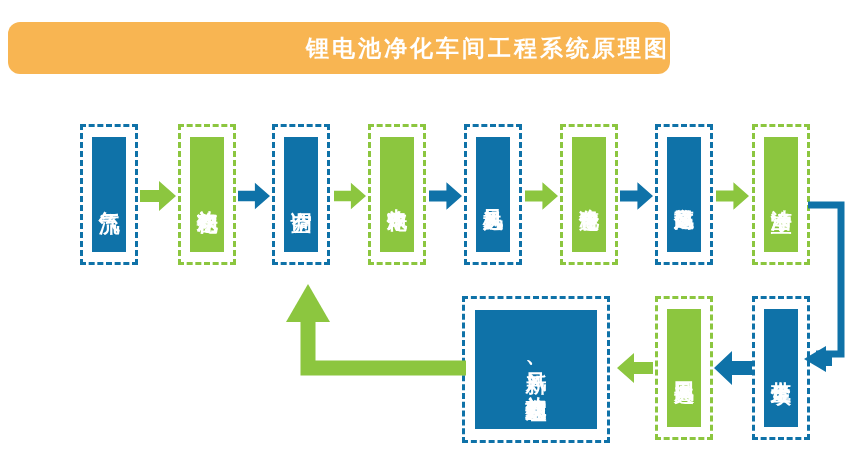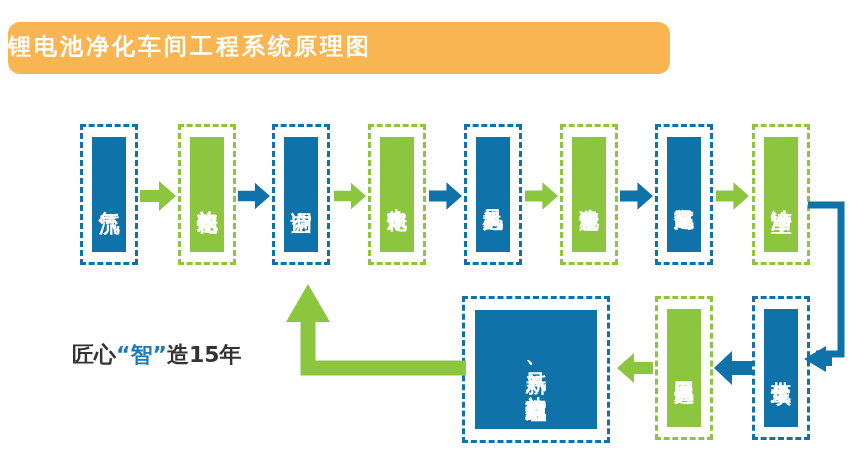--- a/index.html
+++ b/index.html
@@ -11,21 +11,21 @@
     position:relative;
   }
   #stage{position:absolute;left:0;top:0;width:850px;height:459px;}
 
   
   .banner{
     position:absolute;
     left:8px;top:22px;width:662px;height:52px;
     background:#f8b552;
     border-radius:12px;
-    display:flex;align-items:center;justify-content:flex-start;font-family:Liberation Mono, monospace;
+    display:flex;align-items:center;justify-content:flex-end;
   }
   .banner-title{
     color:#ffffff;
     font-size:23px;
     font-weight:bold;
     letter-spacing:3px;
     white-space:nowrap;
     line-height:1;
   }
 
@@ -233,18 +233,15 @@
 
   <div class="conn" style="left:286px;top:282px;">
     <svg width="180" height="98" viewBox="0 0 180 98">
       <path d="M180 86 H22 V30" fill="none" stroke="#8cc63f" stroke-width="15"></path>
       <path d="M15 36 L29 36 L22 14 Z" fill="#8cc63f"></path>
       <path d="M22 2 L44 40 L0 40 Z" fill="#8cc63f"></path>
     </svg>
   </div>
 
   <div class="tagline">
-    <div class="tag-line1">
-      <span>匠心</span><span class="accent">“智”</span><span>造15年</span>
-    </div>
   </div>
 
 </div>
 
 </body></html>

